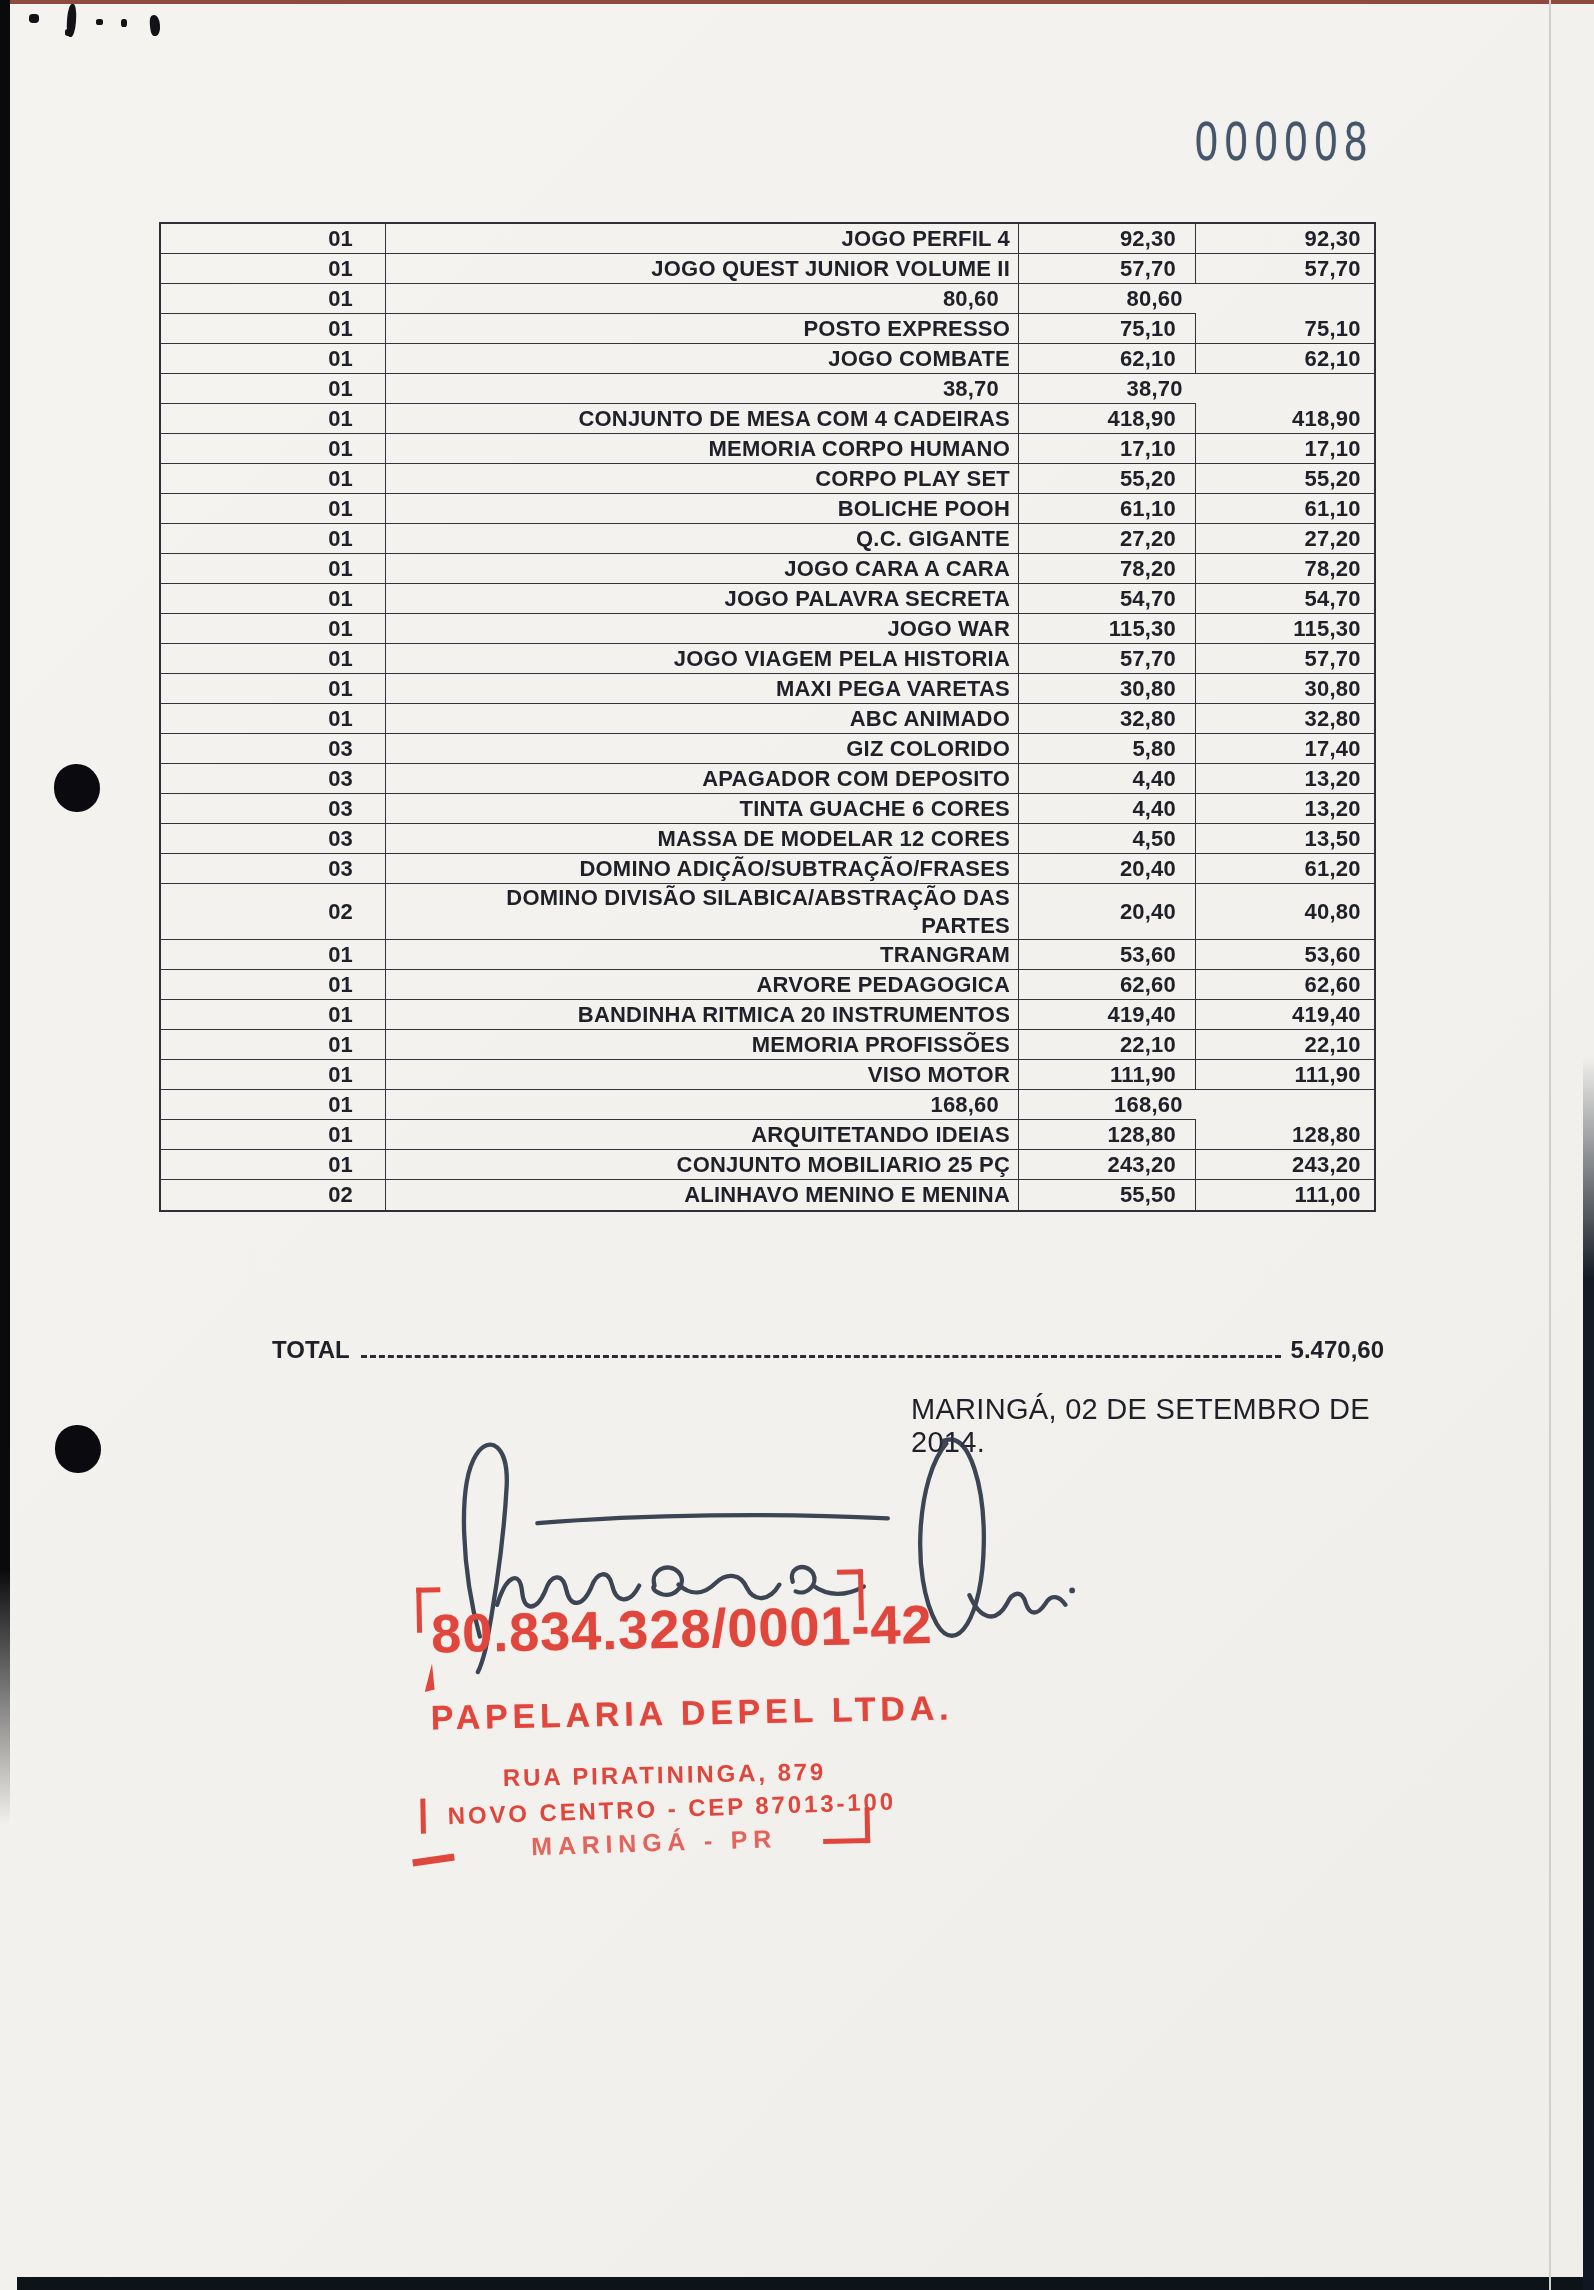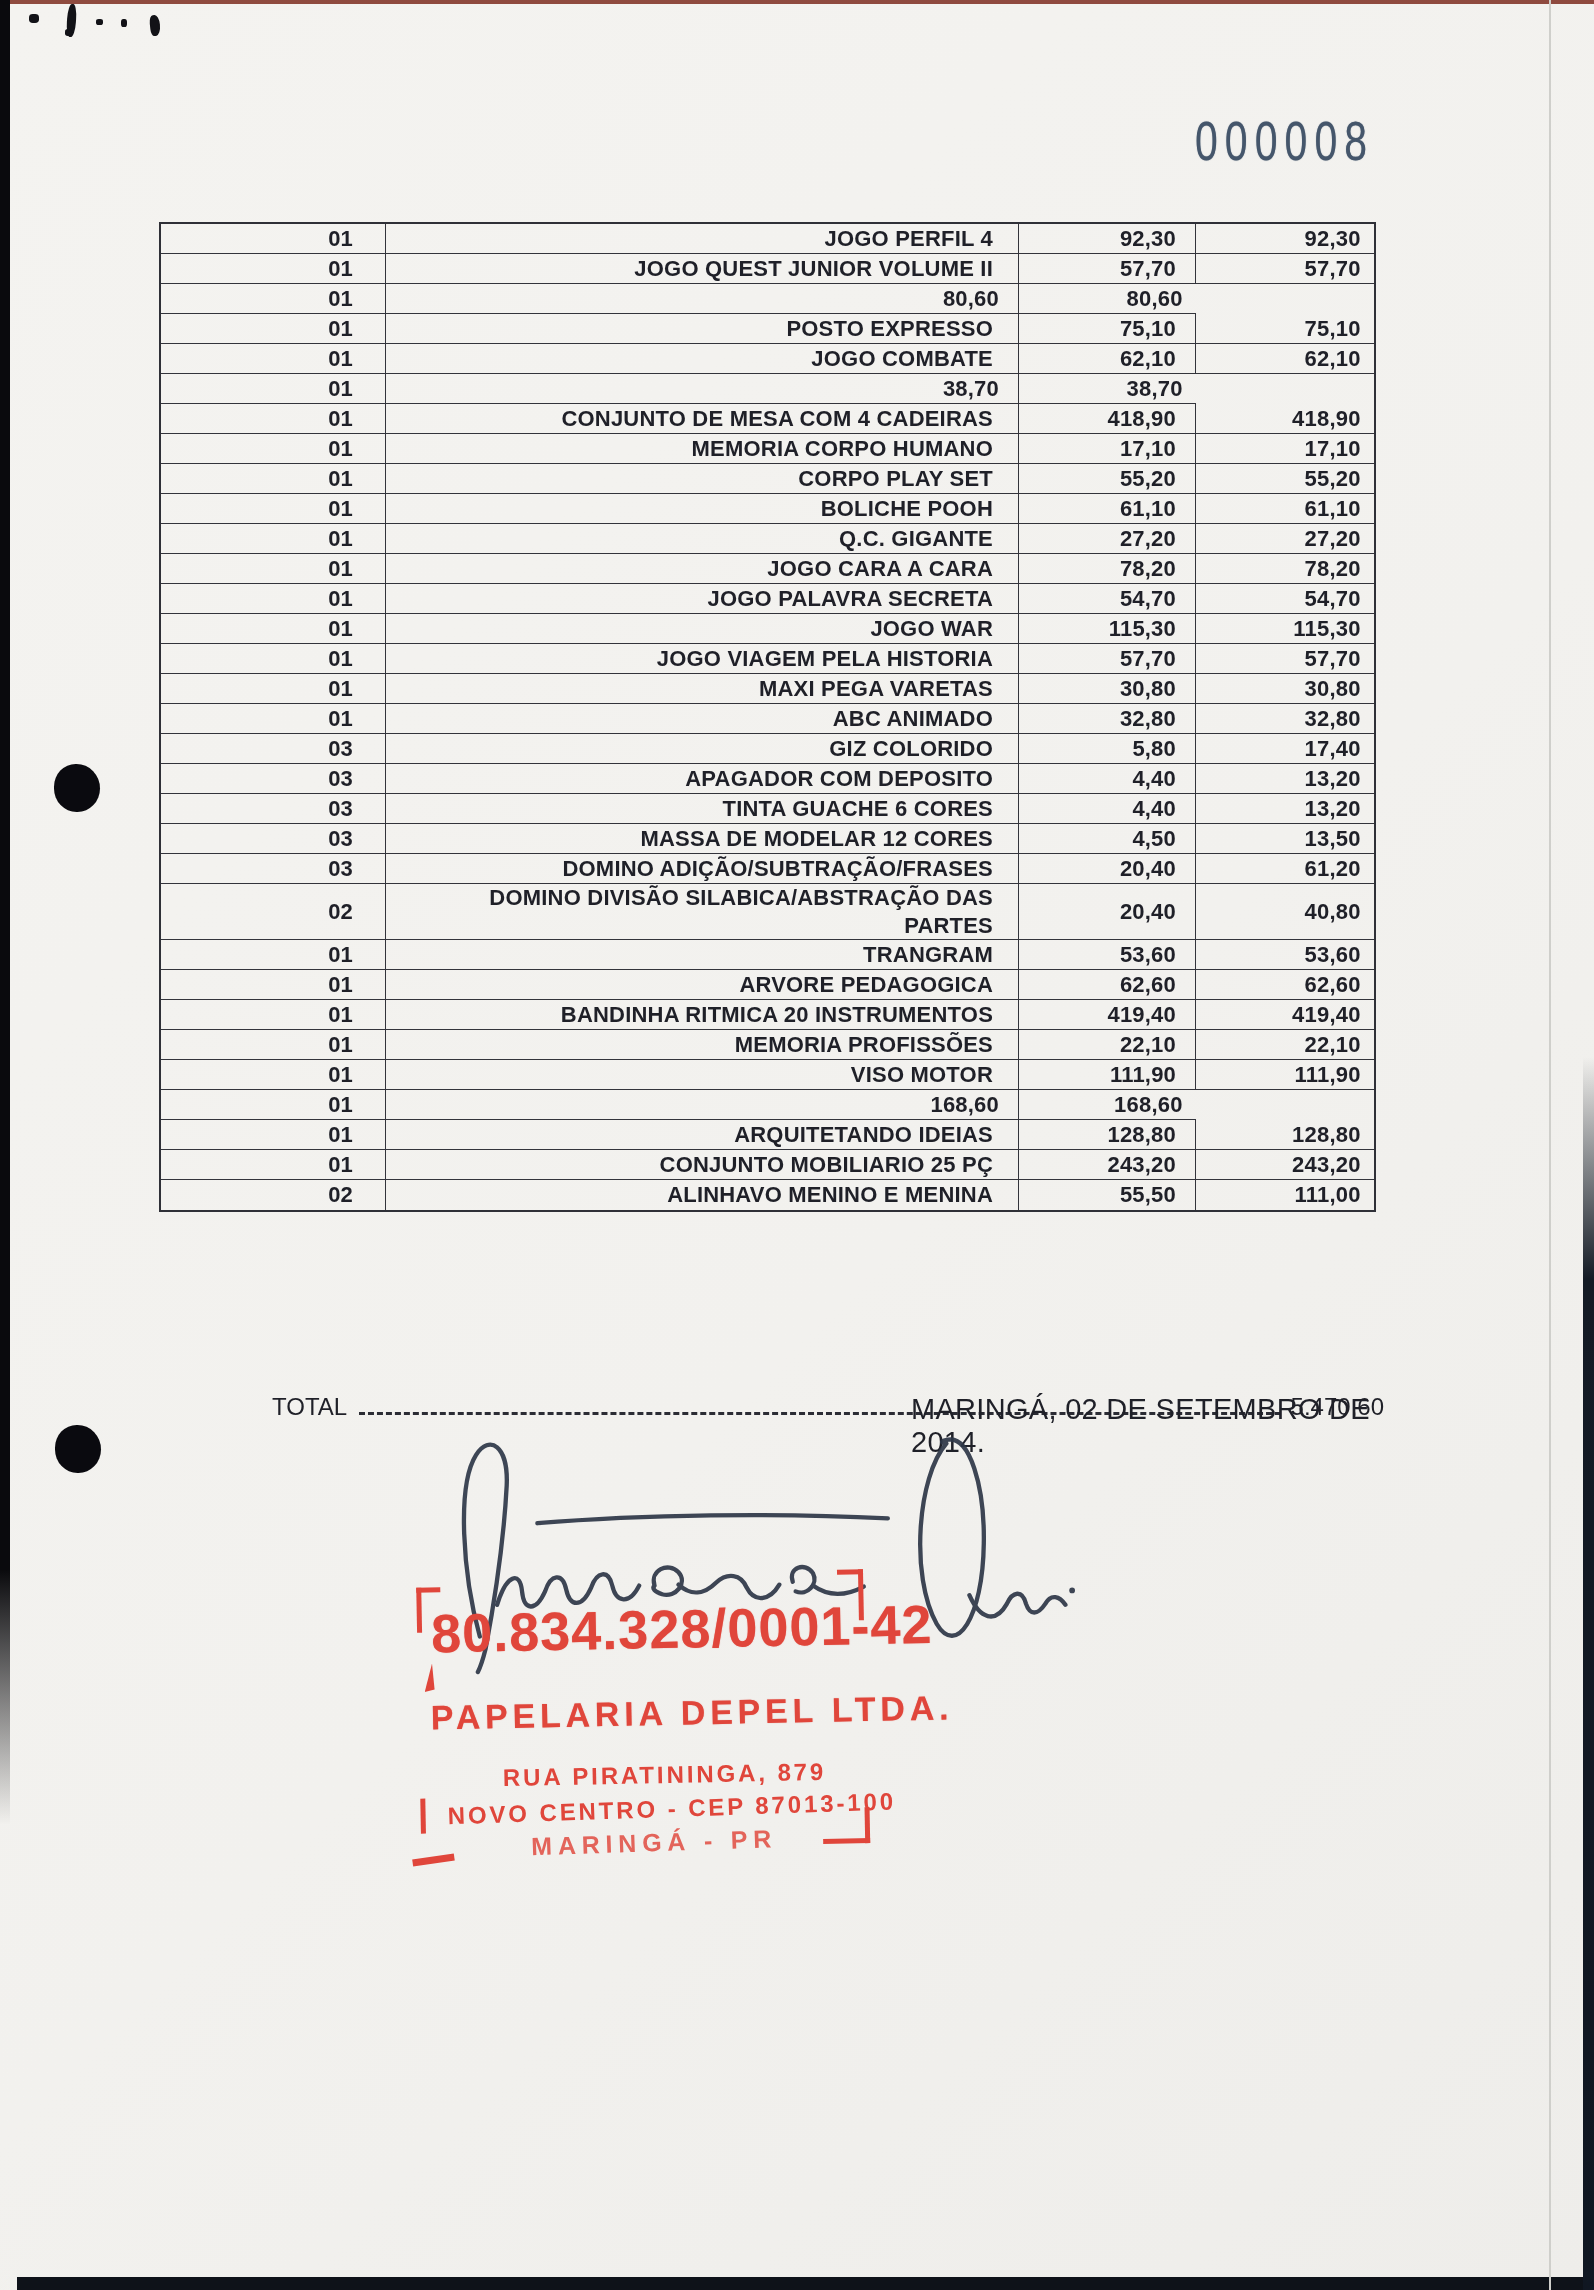--- a/index.html
+++ b/index.html
@@ -35,28 +35,28 @@
   .row{display:grid;grid-template-columns:225px 633px 177px 1fr;}
   .cell{
     border-right:1.9px solid #33343b;border-bottom:1.9px solid #33343b;
     min-height:30px;box-sizing:border-box;
     display:flex;align-items:center;justify-content:flex-end;
     text-align:right;line-height:1.25;white-space:pre-line;
   }
   .row .cell:last-child{border-right:none;}
   .row:last-child .cell{border-bottom:none;}
   .qty-cell{padding-right:32px;}
-  .desc-cell{padding-right:25px;}
+  .desc-cell{padding-right:8px;}
   .unit-cell{padding-right:19px;}
   .total-cell{padding-right:13.4px;}
   
   .total-line{
-    position:absolute;left:272px;top:1393px;width:1112px;
+    position:absolute;left:272px;top:1336px;width:1112px;
     display:flex;align-items:center;
-    color:#1f2028;font-weight:400;font-size:24px;
+    color:#1f2028;font-weight:700;font-size:24px;
   }
   .total-leader{flex:1;height:14.4px;border-bottom:3.8px dashed #2b2c34;margin:0 9.6px 1.9px 11.5px;}
   
   .date-line{
     position:absolute;left:911px;top:1393px;width:480px;
     color:#1f2028;font-weight:400;font-size:29px;letter-spacing:0.3px;
   }
   
   .signature{position:absolute;left:403px;top:1430px;width:672px;height:245px;}
   

